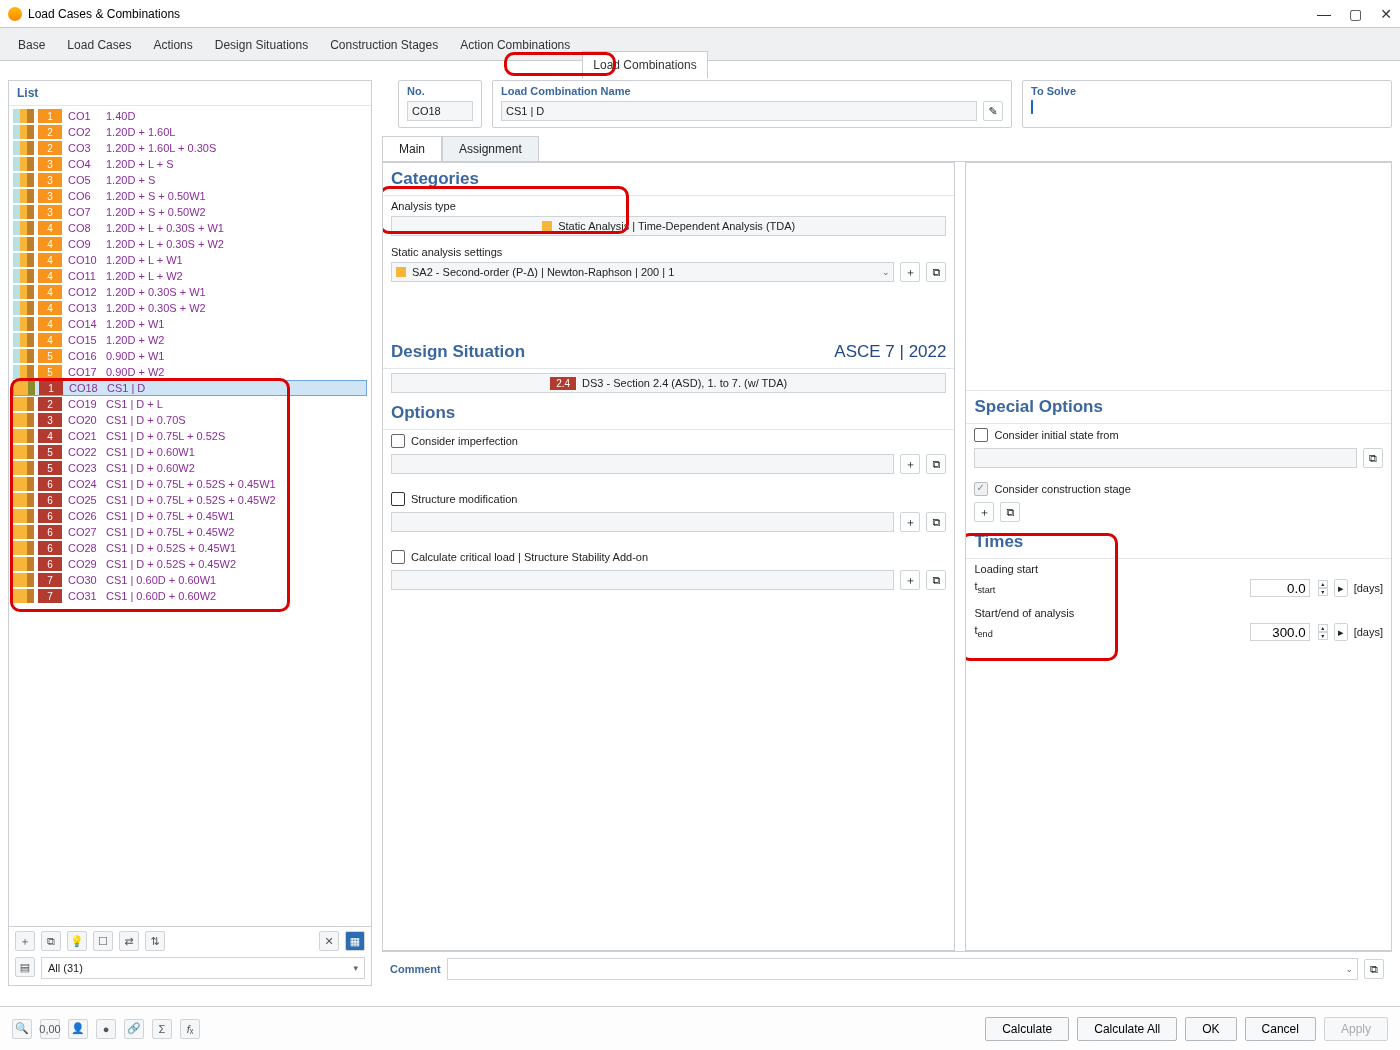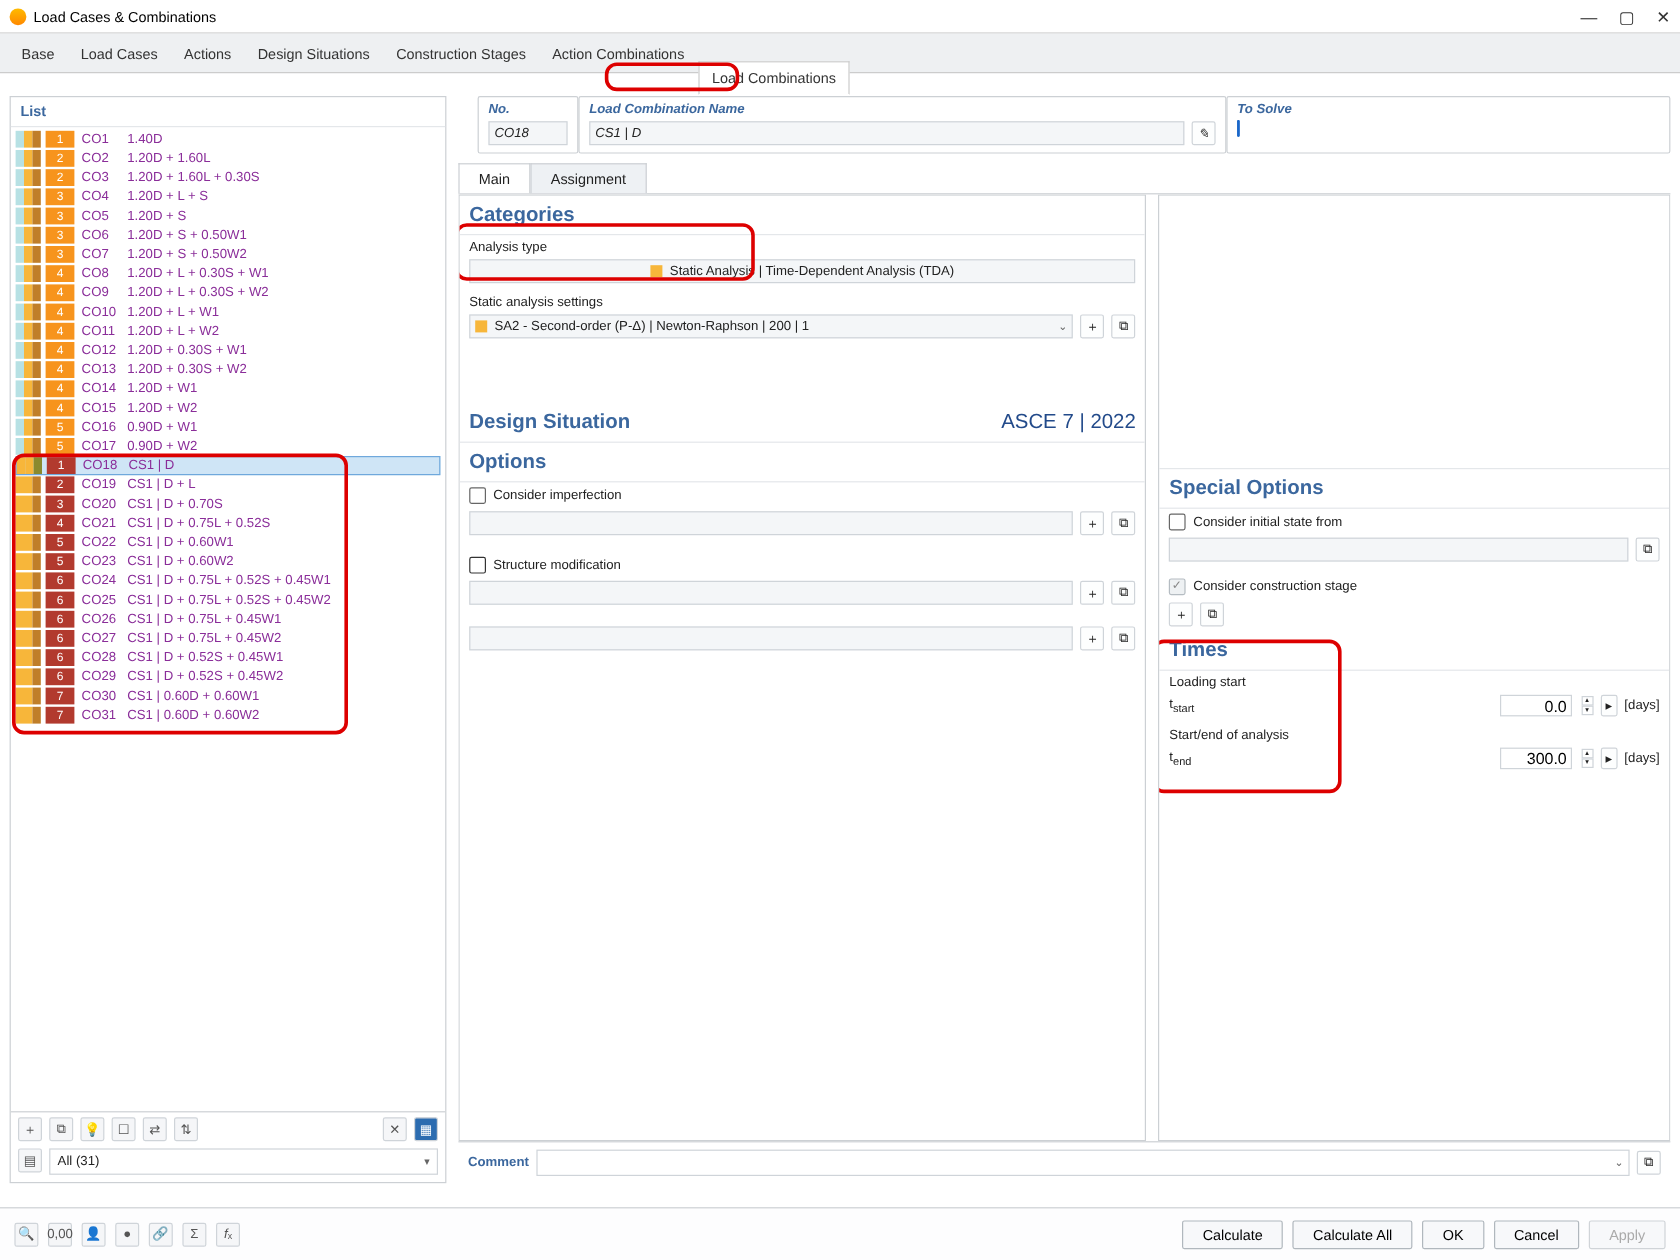--- a/index.html
+++ b/index.html
@@ -26,21 +26,21 @@
 .ltblue{background:#b7e1e4;} .ylw{background:#f7b63a;} .brn{background:#c07e29;} .olv{background:#8a8a2e;}
 .numbox{width:24px;height:14px;display:inline-flex;align-items:center;justify-content:center;color:#fff;font-size:10px;margin-right:6px;}
 .n-orange{background:#f7941d;} .n-red{background:#b23a2e;}
 .coid{color:#8a2d99;width:38px;}
 .coformula{color:#8a2d99;}
 
 .left-tools{border-top:1px solid #ccd0d4; padding:4px 6px; display:flex; align-items:center; gap:6px;}
 .toolbtn{width:20px;height:20px;border:1px solid #cfd4d9;background:#f5f6f8;border-radius:2px;display:inline-flex;align-items:center;justify-content:center;font-size:11px;color:#555;cursor:pointer;}
 .filter-sel{flex:1;border:1px solid #cfd4d9;height:22px;display:flex;align-items:center;padding:0 6px;justify-content:space-between;margin-top:4px;}
 
-.right-top{display:flex; padding:0 0 6px 16px;font-style:italic;}
+.right-top{display:flex; gap:10px; padding:0 0 6px 16px;}
 .field-block{border:1px solid #ccd0d4;border-radius:2px;padding:4px 8px 6px 8px;position:relative;}
 .field-block .lbl{font-size:11px;color:#3b679e;font-weight:bold;margin-bottom:4px;}
 .txt{border:1px solid #cfd4d9;background:#f4f6f8;height:20px;padding:0 4px;display:flex;align-items:center;}
 .chk{appearance:none;width:14px;height:14px;border:1px solid #666;border-radius:2px;position:relative;}
 .chk.checked{background:#1a67c9;border-color:#1a67c9;}
 .chk.checked::after{content:"✓";color:#fff;font-size:10px;position:absolute;left:1px;top:-1px;}
 .chk.light{background:#eef1f3;border-color:#b5bcc2;}
 .chk.light.checked{background:#eef1f3;border-color:#b5bcc2;}
 .chk.light.checked::after{color:#888;}
 
@@ -476,40 +476,50 @@
             </div>
             <span class="mini">＋</span>
             <span class="mini">⧉</span>
           </div>
         </div>
 
         <div class="section-head sep-title" style="margin-top:50px;">
           <span>Design Situation</span>
           <span style="color:#224a8a;font-weight:normal;">ASCE 7 | 2022</span>
         </div>
+        <div class="section-body">
+          <div class="readonly">
+            <span class="badge24">2.4</span>
+            <span style="margin-left:6px;">DS3 - Section 2.4 (ASD), 1. to 7. (w/ TDA)</span>
+          </div>
+        </div>
 
         <div class="section-head">Options</div>
         <div class="section-body">
           <div class="ctl-row" style="margin-bottom:6px;">
             <span class="chk"></span>
             <span>Consider imperfection</span>
           </div>
           <div class="ctl-row" style="margin-bottom:18px;">
             <div class="readonly" style="flex:1;"></div>
             <span class="mini">＋</span>
             <span class="mini">⧉</span>
           </div>
           <div class="ctl-row" style="margin-bottom:6px;">
             <span class="chk" style="border-color:#333;"></span>
             <span>Structure modification</span>
           </div>
           <div class="ctl-row" style="margin-bottom:18px;">
             <div class="readonly" style="flex:1;"></div>
             <span class="mini">＋</span>
             <span class="mini">⧉</span>
+          </div>
+          <div class="ctl-row" style="margin-bottom:6px;">
+            <span class="chk"></span>
+            <span>Calculate critical load | Structure Stability Add-on</span>
           </div>
           <div class="ctl-row">
             <div class="readonly" style="flex:1;"></div>
             <span class="mini">＋</span>
             <span class="mini">⧉</span>
           </div>
         </div>
 
         <div style="flex:1"></div>
       </div>

